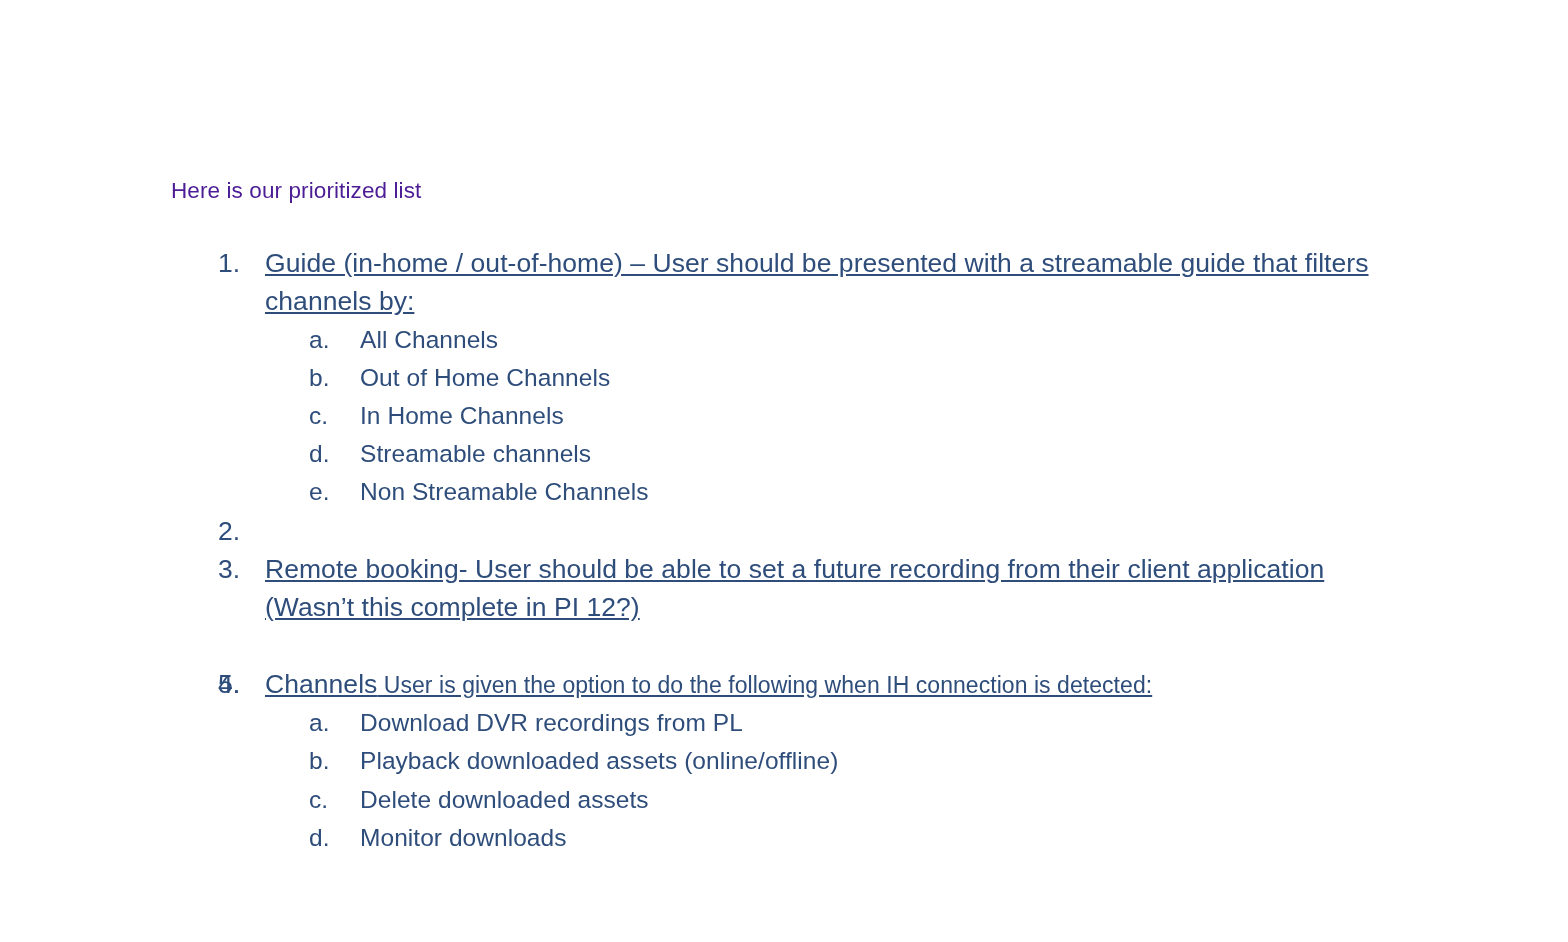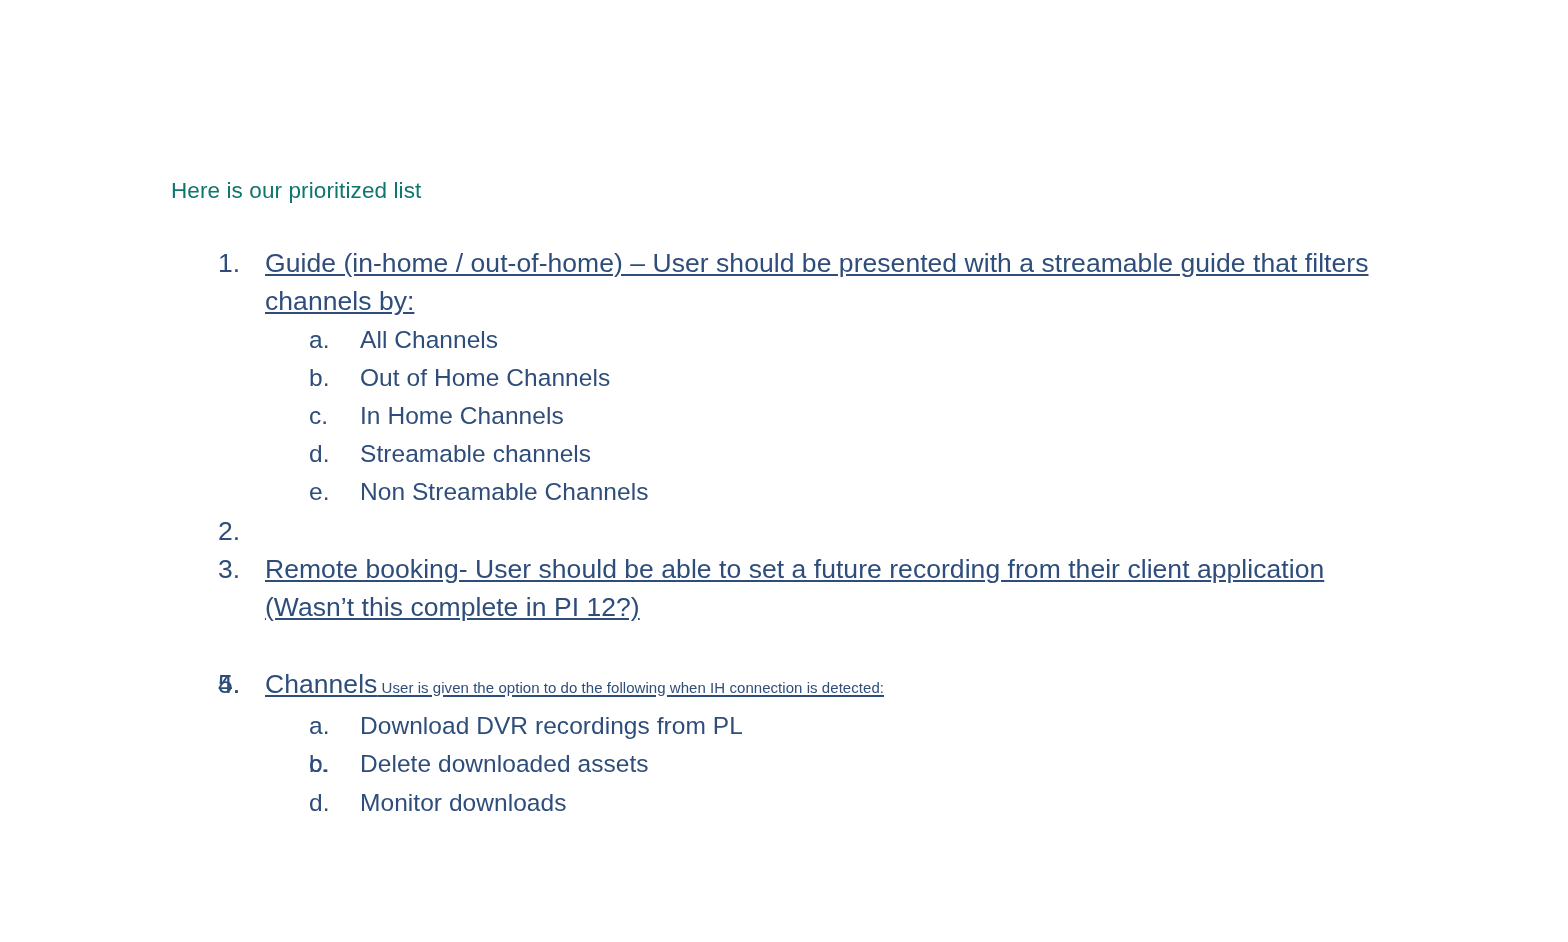--- a/index.html
+++ b/index.html
@@ -24,21 +24,21 @@
     overflow: hidden;
   }
 
   
   .intro {
     position: absolute;
     left: 171px;
     top: 175px;
     font-size: 22.5px;
     line-height: 32px;
-    color: #0f766e;
+    color: #4c1d95;
     letter-spacing: 0.1px;
     white-space: nowrap;
   }
 
   
   .list-body {
     position: absolute;
     left: 0;
     top: 244px;
     width: 1568px;
@@ -92,21 +92,21 @@
   }
 
   
   .gap {
     display: block;
     height: 38.3px;
   }
 
   
   .small-run {
-    font-size: 15px;
+    font-size: 23px;
     letter-spacing: 0.05px;
     margin-top: 24px;
   }
 
   .clipped {
     
     overflow: hidden;
   }
 </style>
 </head>
@@ -165,20 +165,21 @@
       <span class="marker">5.</span>
       <span class="body"><span>Channels</span><span class="small-run"> User is given the option to do the following when IH connection is detected:</span></span>
     </div>
 
     <div class="li2">
       <span class="marker">a.</span>
       <span class="body">Download DVR recordings from PL</span>
     </div>
     <div class="li2">
       <span class="marker">b.</span>
+      <span class="body">Playback downloaded assets (online/offline)</span>
     </div>
     <div class="li2">
       <span class="marker">c.</span>
       <span class="body">Delete downloaded assets</span>
     </div>
     <div class="li2 clipped">
       <span class="marker">d.</span>
       <span class="body">Monitor downloads</span>
     </div>
 

